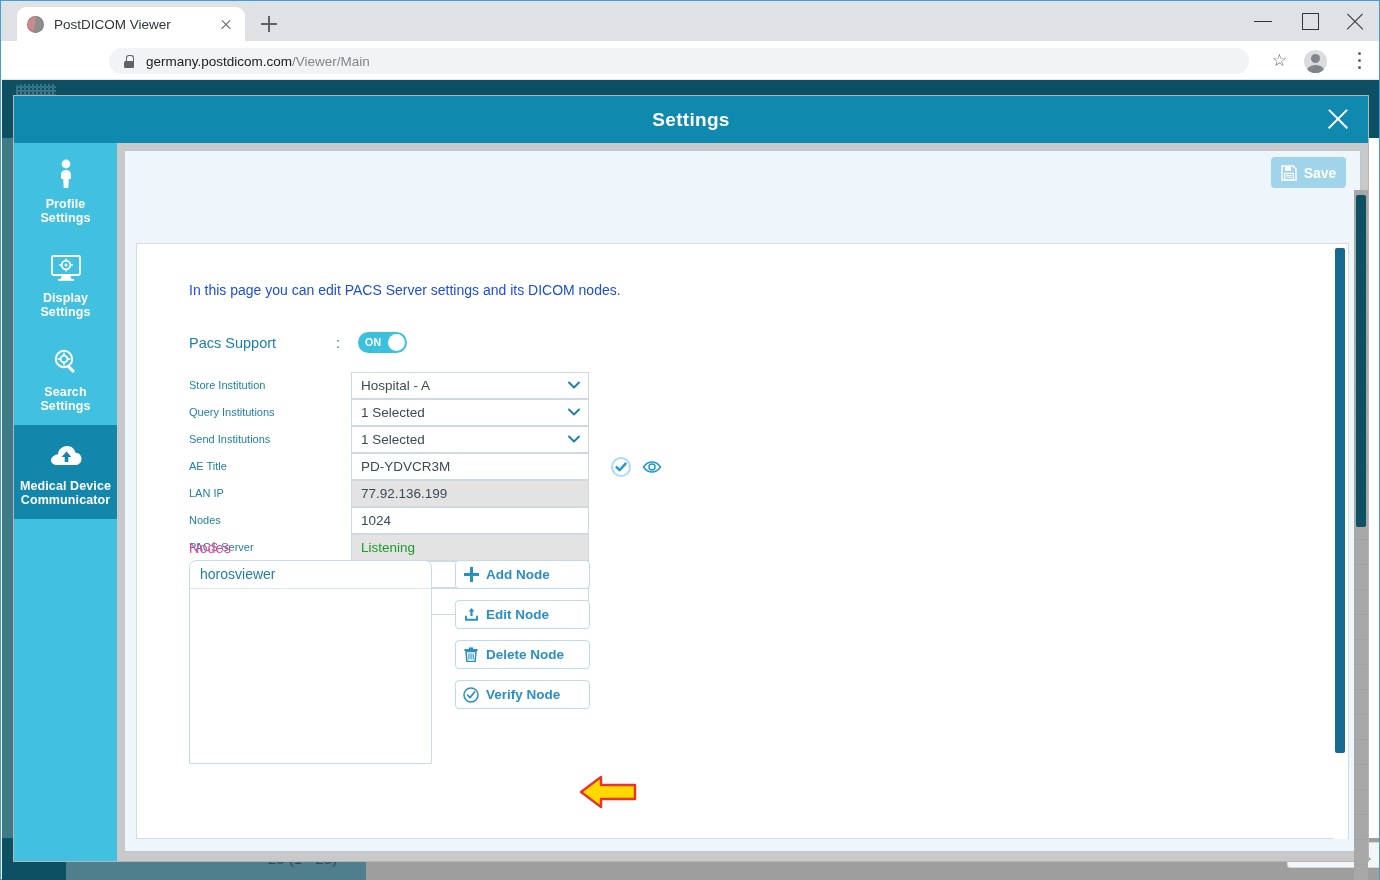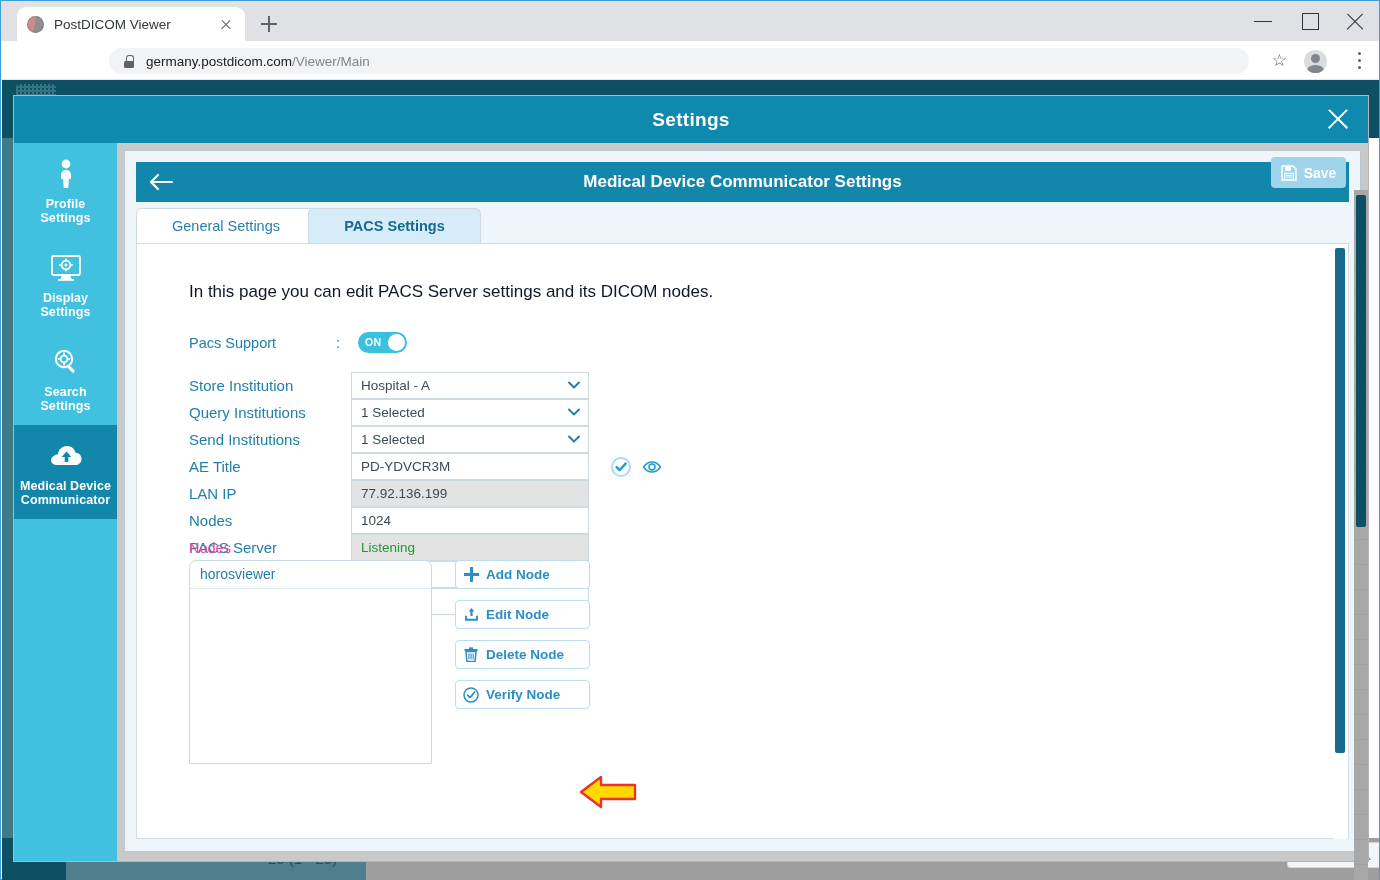--- a/index.html
+++ b/index.html
@@ -246,42 +246,42 @@
   .save-btn {
     position:absolute; right:14px; top:6px; width:75px; height:31px;
     background:#9fd4ea; border-radius:4px; color:#ffffff;
     display:flex; align-items:center; justify-content:center; gap:7px;
     font-size:14px; font-weight:bold;
   }
   .save-icon { width:16px; height:16px; }
   .save-icon svg { display:block; }
 
   .intro {
-    position:absolute; left:52px; top:38px; font-size:17px; color:#0f172a;
+    position:absolute; left:52px; top:38px; font-size:14px; color:#1d4ed8;
   }
 
   .toggle-row { position:absolute; left:52px; top:88px; display:flex; align-items:center; }
   .toggle-label { width:147px; font-size:14.5px; color:#1f7fa8; }
   .toggle-colon { width:22px; font-size:14.5px; color:#1f7fa8; }
   .toggle {
     width:49px; height:21px; border-radius:11px; background:#3bc0de; position:relative;
   }
   .toggle span {
     position:absolute; left:7px; top:4px; font-size:10.5px; font-weight:bold; color:#ffffff; letter-spacing:.4px;
   }
   .toggle::after {
     content:""; position:absolute; right:2px; top:2px; width:17px; height:17px; border-radius:50%;
     background:#ffffff;
   }
 
   
   .form { position:absolute; left:52px; top:128px; width:520px; }
   .frow { display:flex; align-items:stretch; height:27px; position:relative; }
   .flabel {
-    width:162px; font-size:15px; color:#1f7fa8; line-height:27px;
+    width:162px; font-size:11px; color:#1f7fa8; line-height:27px;
   }
   .fctl {
     width:238px; height:27px; border:1px solid #cfd9e0; background:#ffffff;
     font-size:13.5px; color:#3a4b55; line-height:25px; padding:0 9px; position:relative;
   }
   .fctl.readonly { background:#e3e3e3; }
   .fctl.green { background:#e3e3e3; color:#1a9c2e; }
   .fctl.sel { background:#ffffff; }
   .chev {
     position:absolute; right:8px; top:8px; width:12px; height:8px;
@@ -476,33 +476,21 @@
               <path d="M18.5 7.5 13.6 13h9.8z" fill="#1387ab"></path>
               <rect x="16.7" y="12" width="3.6" height="6" fill="#1387ab"></rect>
             </svg>
           </div>
           <div class="side-label">Medical Device<br>Communicator</div>
         </div>
       </div>
 
       <div class="panel-wrap">
 
-        <div class="panel-head">
-          <div class="back-arrow">
-            <svg width="26" height="22" viewBox="0 0 26 22">
-                <path d="M24 11H3M10 4 3 11l7 7" fill="none" stroke="#fff" stroke-width="2.2" stroke-linecap="round" stroke-linejoin="round"></path>
-              </svg>
-          </div>
-          <div class="panel-head-title">Medical Device Communicator Settings</div>
-        </div>
-
-        <div class="tabs-row">
-          <div class="tab-btn tab-general">General Settings</div>
-          <div class="tab-btn tab-pacs">PACS Settings</div>
-        </div>
+
 
         <div class="save-btn">
           <span class="save-icon">
             <svg width="16" height="16" viewBox="0 0 16 16">
               <path d="M1 1h11l3 3v11H1z" fill="none" stroke="#fff" stroke-width="1.4"></path>
               <rect x="4" y="1.6" width="6" height="4.2" fill="#fff"></rect>
               <rect x="3.6" y="8.4" width="8.8" height="6.2" fill="none" stroke="#fff" stroke-width="1.2"></rect>
               <g fill="#fff">
                   <rect x="5" y="10" width="6" height="0.9"></rect>
                   <rect x="5" y="11.7" width="6" height="0.9"></rect>

